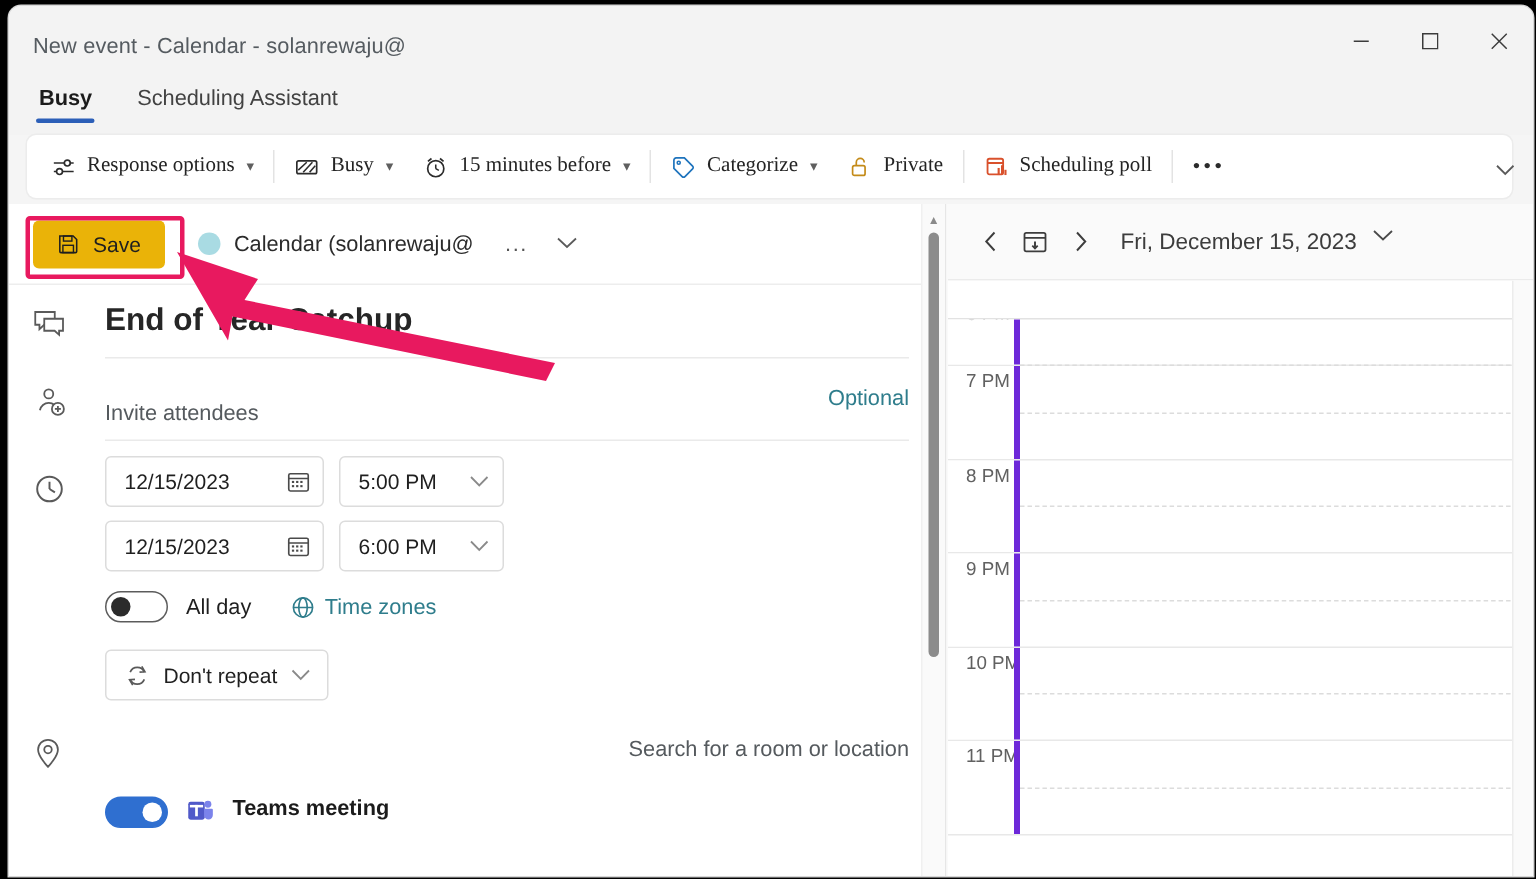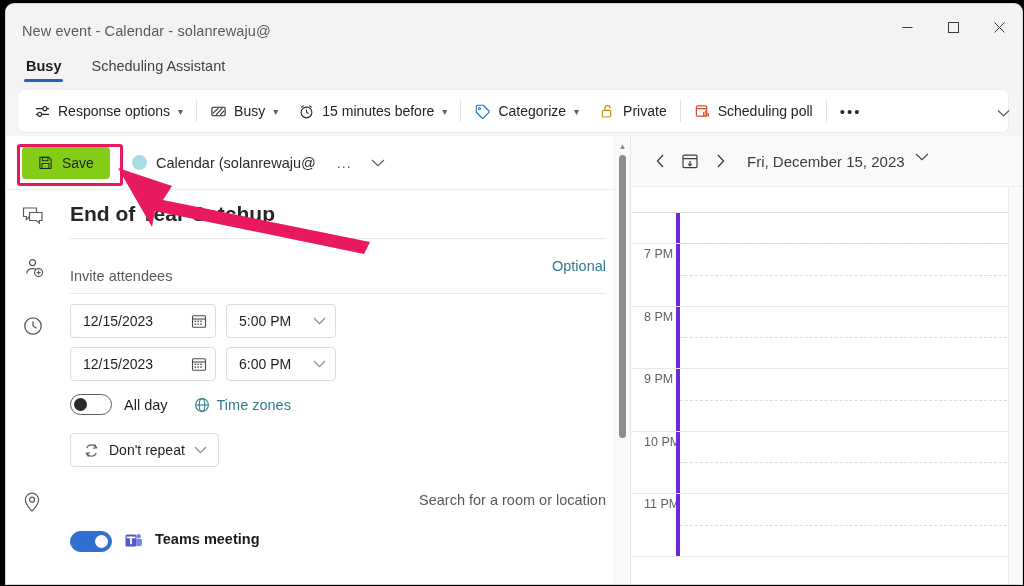--- a/index.html
+++ b/index.html
@@ -81,20 +81,21 @@
     height: 3px;
     background: #2c5fb8;
     border-radius: 2px;
   }
 
   
   .ribbon-wrap {
     position: relative;
     height: 46px;
     padding: 0 14px 0 12px;
+    font-family: Liberation Serif, serif;
   }
   .ribbon {
     position: relative;
     height: 42px;
     background: #ffffff;
     border-radius: 6px;
     display: flex;
     align-items: center;
     padding: 0 6px;
     box-shadow: 0 0 0 1px #ececec;
@@ -161,21 +162,21 @@
     align-items: center;
     padding-left: 16px;
     border-bottom: 1px solid #ededed;
   }
   .save-btn {
     display: flex;
     align-items: center;
     gap: 9px;
     height: 32px;
     padding: 0 16px;
-    background: #84cc16;
+    background: #eab308;
     border-radius: 4px;
     font-size: 14px;
     color: #1f1f1f;
     cursor: default;
   }
   .save-highlight {
     position: absolute;
     left: 11px; top: 8px;
     width: 106px; height: 42px;
     border: 3px solid #e8195f;

